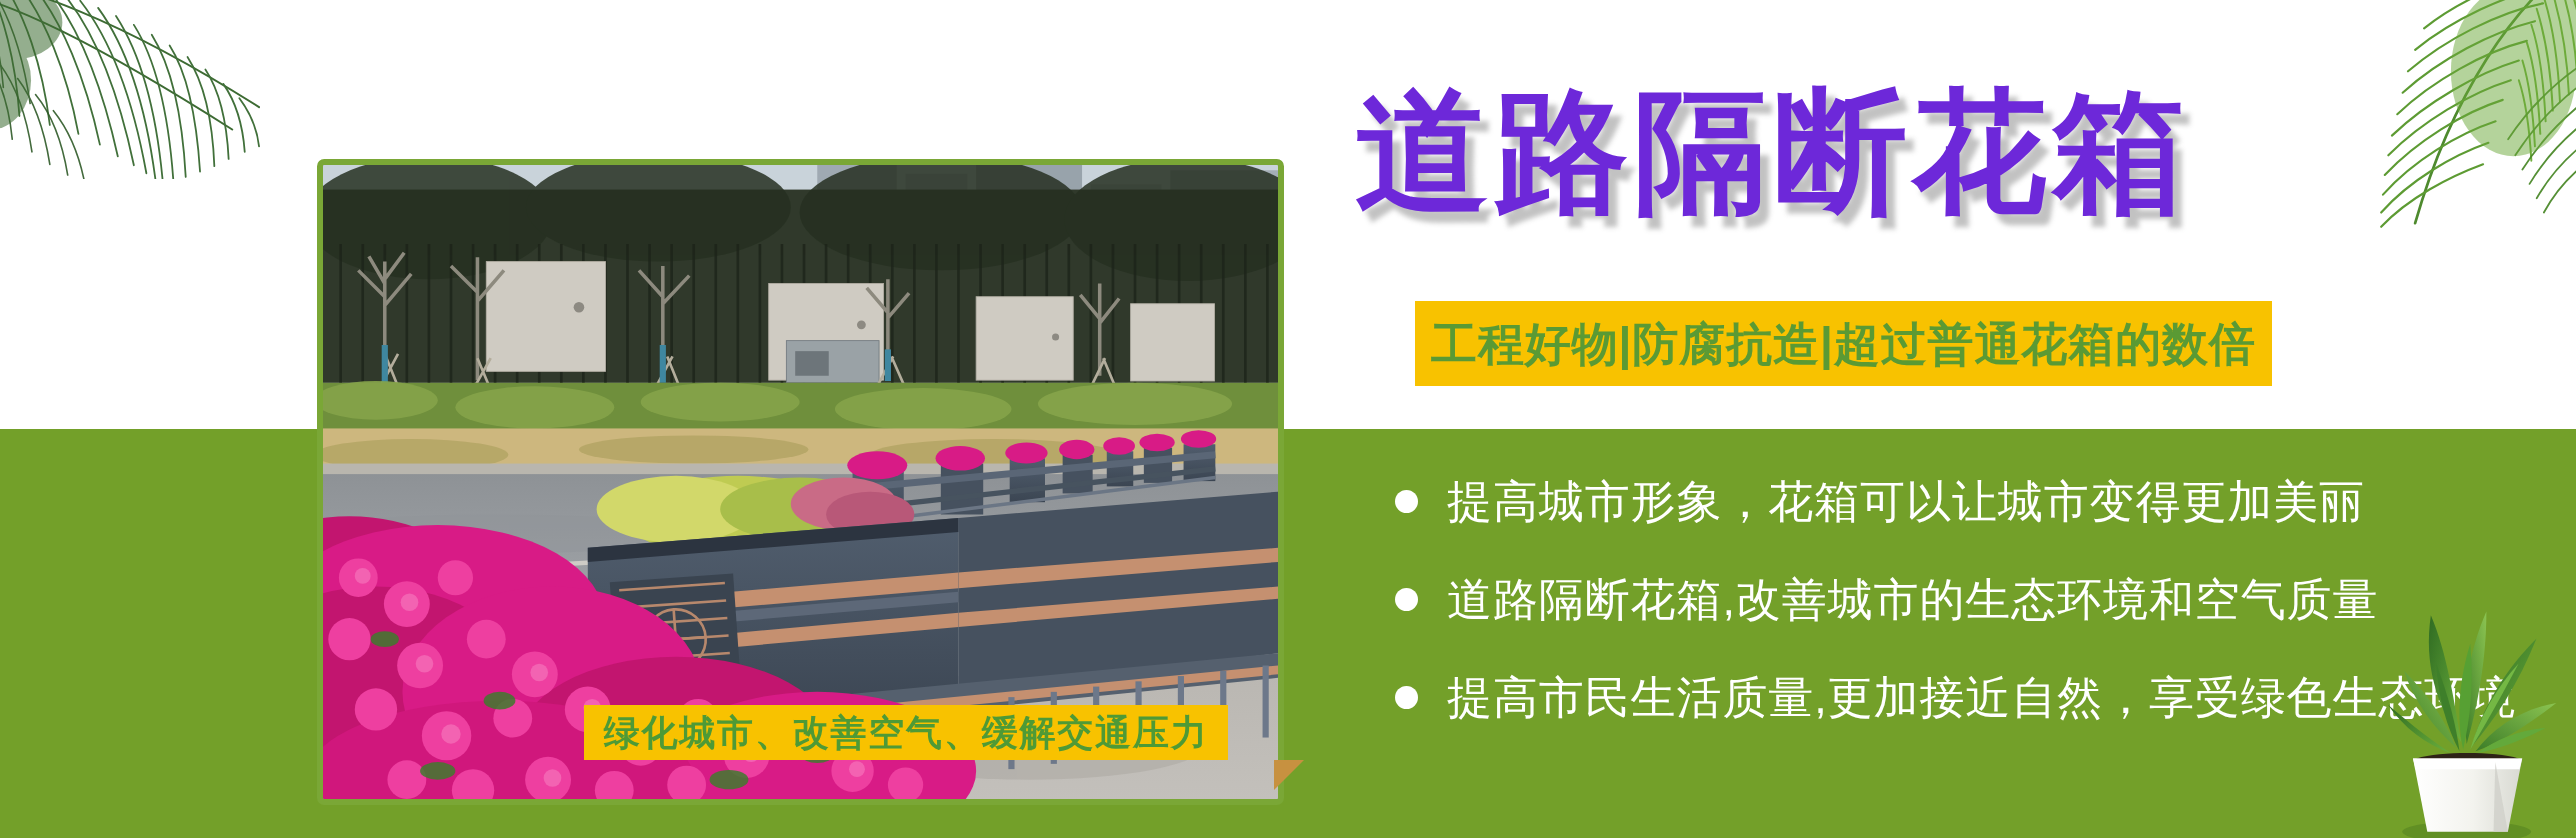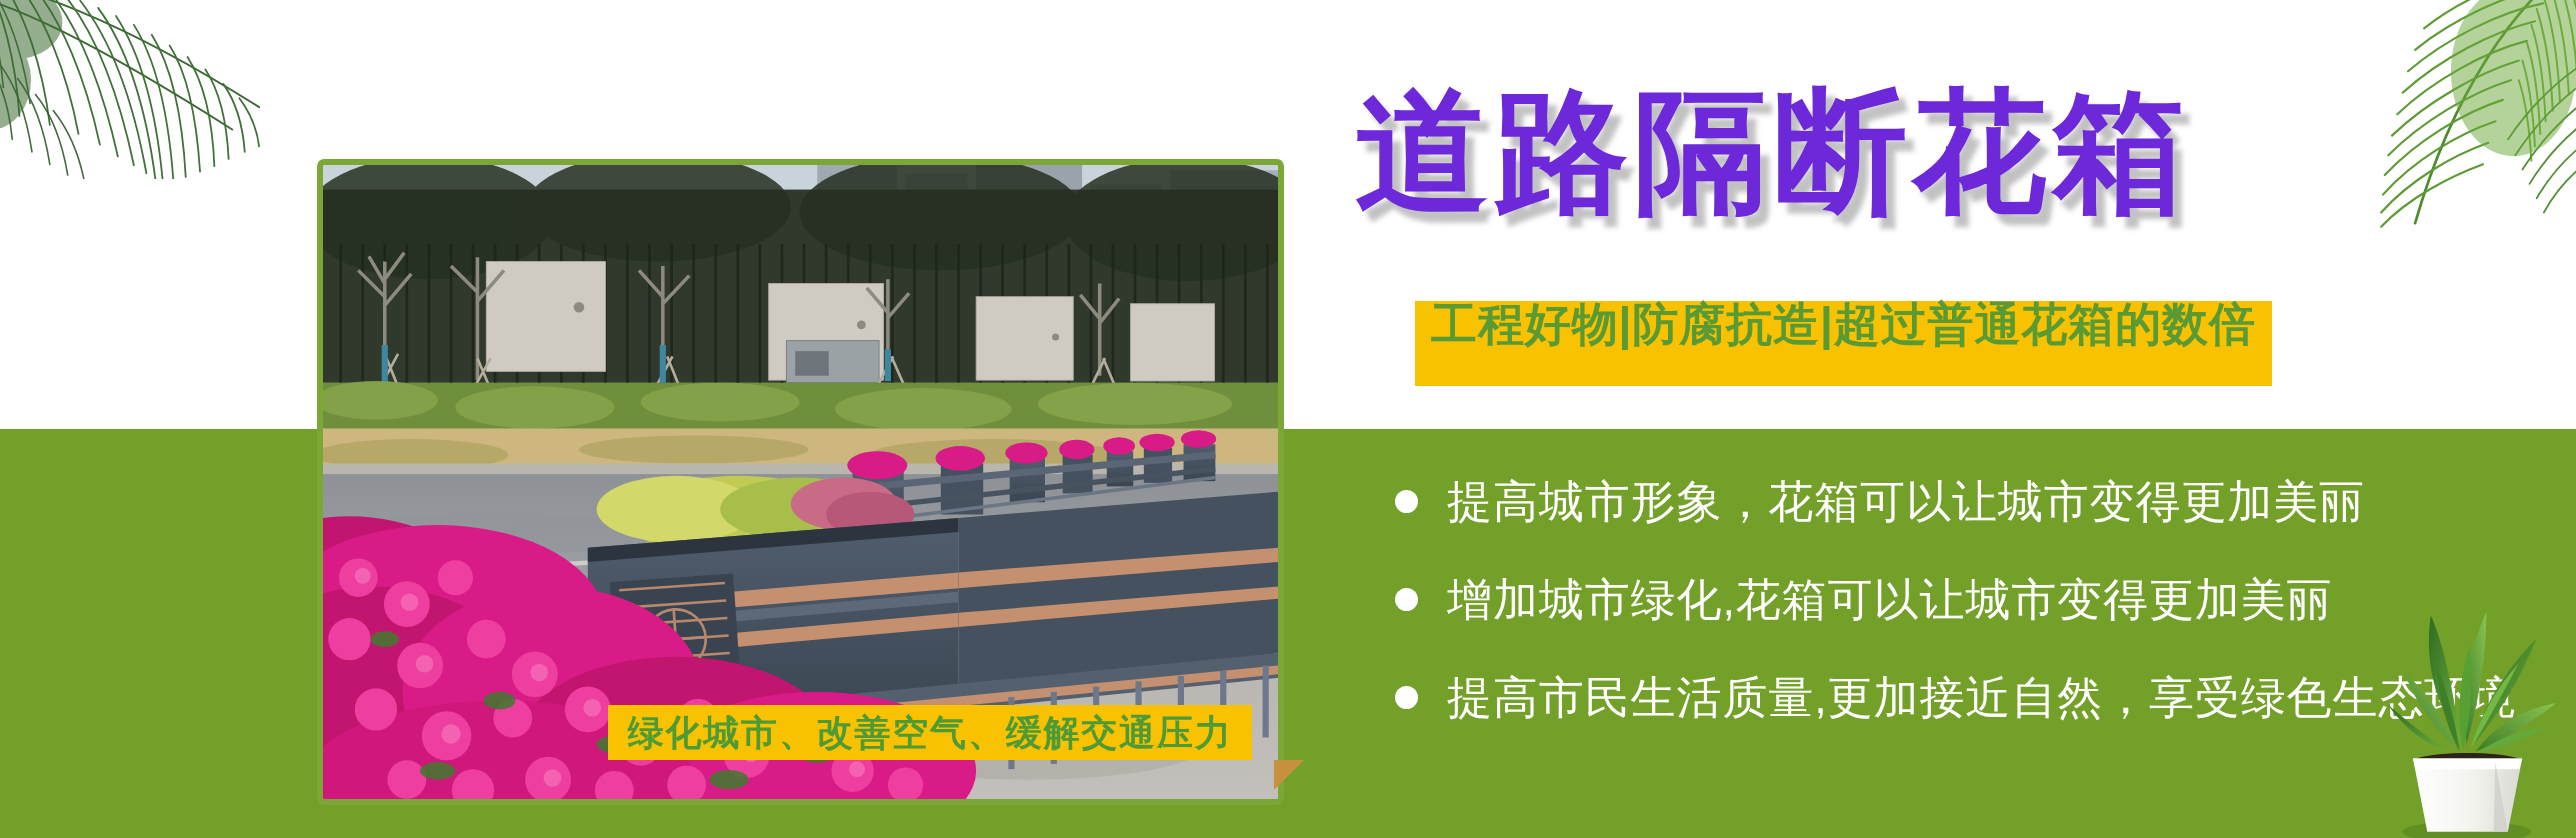--- a/index.html
+++ b/index.html
@@ -24,21 +24,21 @@
     position:absolute;left:317px;top:159px;width:967px;height:646px;
     border:6.3px solid #7AA736;
     border-radius:7.2px;
     box-sizing:border-box;
     overflow:hidden;
     background:#9a9ea3;
   }
   .photo svg{display:block;width:100%;height:100%;}
   
   .ribbon{
-    position:absolute;left:608px;top:705px;
+    position:absolute;left:584px;top:705px;
     height:55px;
     padding:0 19.7px;
     background:#F8C200;
     display:flex;align-items:center;
     z-index:6;
   }
   .ribbon span{
     font-size:36px;font-weight:bold;color:#4E9A36;
     letter-spacing:1.8px;line-height:1;white-space:nowrap;
   }
@@ -54,21 +54,21 @@
     position:absolute;left:1355px;top:85px;
     font-size:134px;font-weight:bold;color:#6d28d9;
     letter-spacing:5.4px;line-height:1;white-space:nowrap;
     text-shadow:9px 10.7px 5.4px rgba(120,120,120,.45);
   }
   .subbar{
     position:absolute;left:1415px;top:301px;
     height:85px;
     padding:0 16px;
     background:#F8C200;
-    display:flex;align-items:flex-start;
+    display:flex;align-items:center;
     box-sizing:border-box;
   }
   .subbar span{
     font-size:46px;font-weight:bold;color:#5A9A34;
     letter-spacing:0.9px;line-height:1;white-space:nowrap;
   }
   .bullets{
     position:absolute;left:1395px;top:452px;width:1180px;
   }
   .bullet-row{
@@ -434,21 +434,21 @@
     <span>工程好物|防腐抗造|超过普通花箱的数倍</span>
   </div>
 
   <div class="bullets">
     <div class="bullet-row">
       <span class="dot"></span>
       <span class="btext">提高城市形象，花箱可以让城市变得更加美丽</span>
     </div>
     <div class="bullet-row">
       <span class="dot"></span>
-      <span class="btext">增加城市绿化,花箱可以让城市变得更加美丽</span>
+      <span class="btext">道路隔断花箱,改善城市的生态环境和空气质量</span>
     </div>
     <div class="bullet-row">
       <span class="dot"></span>
       <span class="btext">提高市民生活质量,更加接近自然，享受绿色生态环境</span>
     </div>
   </div>
 
   <svg id="pot" viewBox="0 0 230 258" xmlns="http://www.w3.org/2000/svg">
     <defs>
       <linearGradient id="leafA" x1="0" y1="0" x2="1" y2="1">

